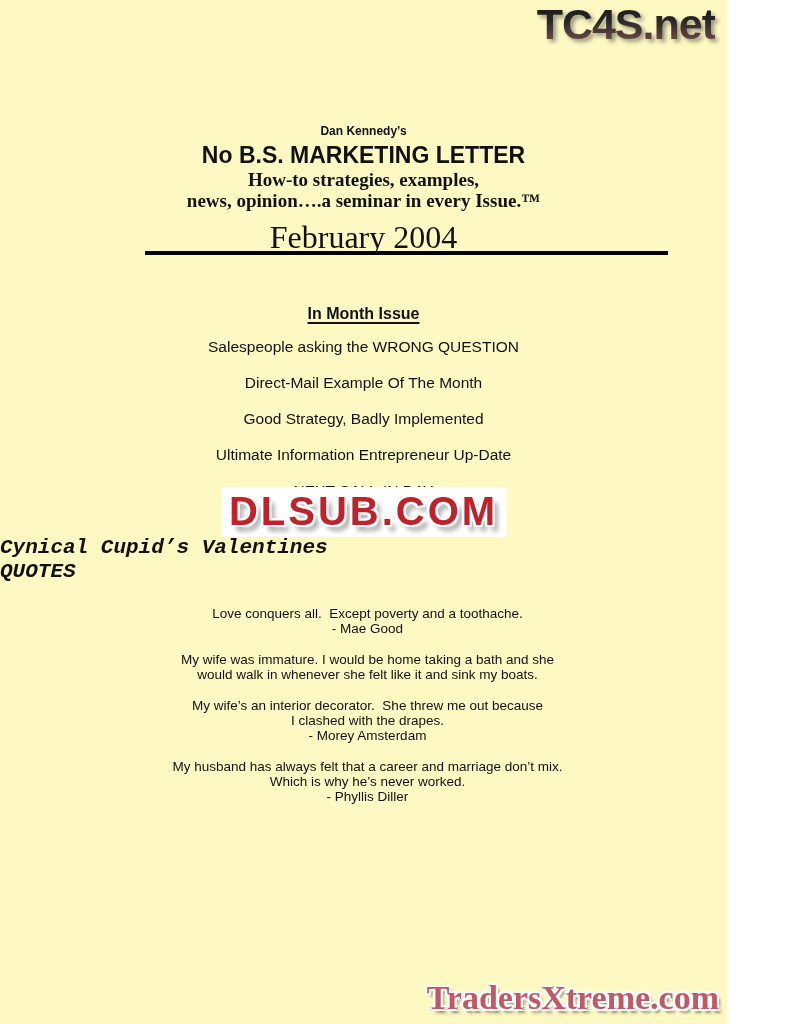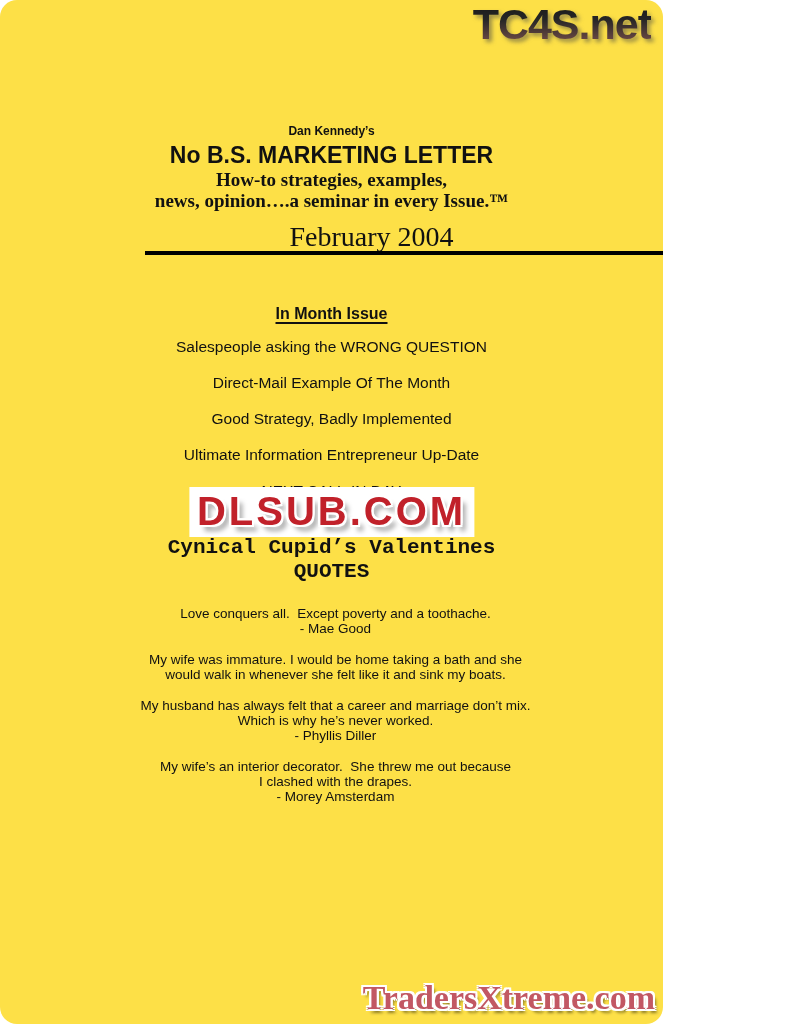--- a/index.html
+++ b/index.html
@@ -1,23 +1,22 @@
 <!DOCTYPE html>
 <html><head>
 <meta charset="utf-8">
 <style>
   html,body { margin:0; padding:0; background:#ffffff; }
   .page {
     position:relative;
-    width:663px; height:1024px;
-    background:#fde047;
+    width:727px; height:1024px;
+    background:#fef9c3;
     overflow:hidden;
     font-family:"Liberation Sans", sans-serif;
     color:#111;
-    border-radius:17px;
   }
 
   
   .tc4s {
     position:absolute; top:0px; right:12px;
     font-family:"Liberation Sans", sans-serif;
     font-weight:bold; font-size:43px; letter-spacing:-1px;
     background:linear-gradient(180deg,#161616 0%,#262626 40%,#6e4a45 85%,#8f625a 100%);
     -webkit-background-clip:text; background-clip:text; color:transparent;
     filter:drop-shadow(3px 3px 2px rgba(70,70,70,0.55));
@@ -29,21 +28,21 @@
   .nl-title {
     font-size:23px; font-weight:bold; line-height:27px;
     text-decoration-thickness:2px; text-underline-offset:3px;
   }
   .tagline {
     font-family:"Liberation Serif", serif;
     font-weight:bold; font-size:19px; line-height:21px;
   }
   .issue-date {
     position:absolute; top:222px; left:0; width:100%; text-align:center;
-    font-family:"Liberation Serif", serif; font-size:28px; line-height:30px;margin-left:40px;
+    font-family:"Liberation Serif", serif; font-size:32px; line-height:30px;
   }
   .masthead-rule {
     position:absolute; top:251px; left:145px; width:523px; height:4px;
     background:#000;
   }
 
   
   .toc-heading {
     position:absolute; top:305px; left:0; width:100%; text-align:center;
     font-size:16px; font-weight:bold;
@@ -63,23 +62,23 @@
     color:#c1212a;
     text-shadow:
       -2px -2px 0 #fff, 0 -2px 0 #fff, 2px -2px 0 #fff,
       -2px 0 0 #fff, 2px 0 0 #fff,
       -2px 2px 0 #fff, 0 2px 0 #fff, 2px 2px 0 #fff,
       5px 6px 5px rgba(0,0,0,0.35);
   }
 
   
   .cupid-heading {
-    position:absolute; top:536px; left:0; width:100%; text-align:center;
+    position:absolute; top:536px; left:0; width:100%; 
     font-family:"Liberation Mono", monospace;
-    font-weight:bold; font-size:21px; line-height:24px;
+    font-weight:bold; font-size:21px; line-height:24px;font-style:italic;
   }
 
   
   .quotes { position:absolute; top:606px; left:0; width:100%; text-align:center; }
   .quote-group { margin-bottom:16px;margin-left:8px; }
   .quote-line { font-size:13.5px; line-height:15px; white-space:pre; }
 
   
   .traders {
     position:absolute; top:979px; right:8px;
@@ -133,26 +132,26 @@
   <div class="quotes">
     <div class="quote-group">
       <div class="quote-line">Love conquers all.  Except poverty and a toothache.</div>
       <div class="quote-line">- Mae Good</div>
     </div>
     <div class="quote-group">
       <div class="quote-line">My wife was immature. I would be home taking a bath and she</div>
       <div class="quote-line">would walk in whenever she felt like it and sink my boats.</div>
     </div>
     <div class="quote-group">
+      <div class="quote-line">My wife’s an interior decorator.  She threw me out because</div>
+      <div class="quote-line">I clashed with the drapes.</div>
+      <div class="quote-line">- Morey Amsterdam</div>
+    </div>
+    <div class="quote-group">
       <div class="quote-line">My husband has always felt that a career and marriage don’t mix.</div>
       <div class="quote-line">Which is why he’s never worked.</div>
       <div class="quote-line">- Phyllis Diller</div>
-    </div>
-    <div class="quote-group">
-      <div class="quote-line">My wife’s an interior decorator.  She threw me out because</div>
-      <div class="quote-line">I clashed with the drapes.</div>
-      <div class="quote-line">- Morey Amsterdam</div>
     </div>
   </div>
 
   <div class="traders">TradersXtreme.com</div>
 
 </div>
 
 </body></html>

